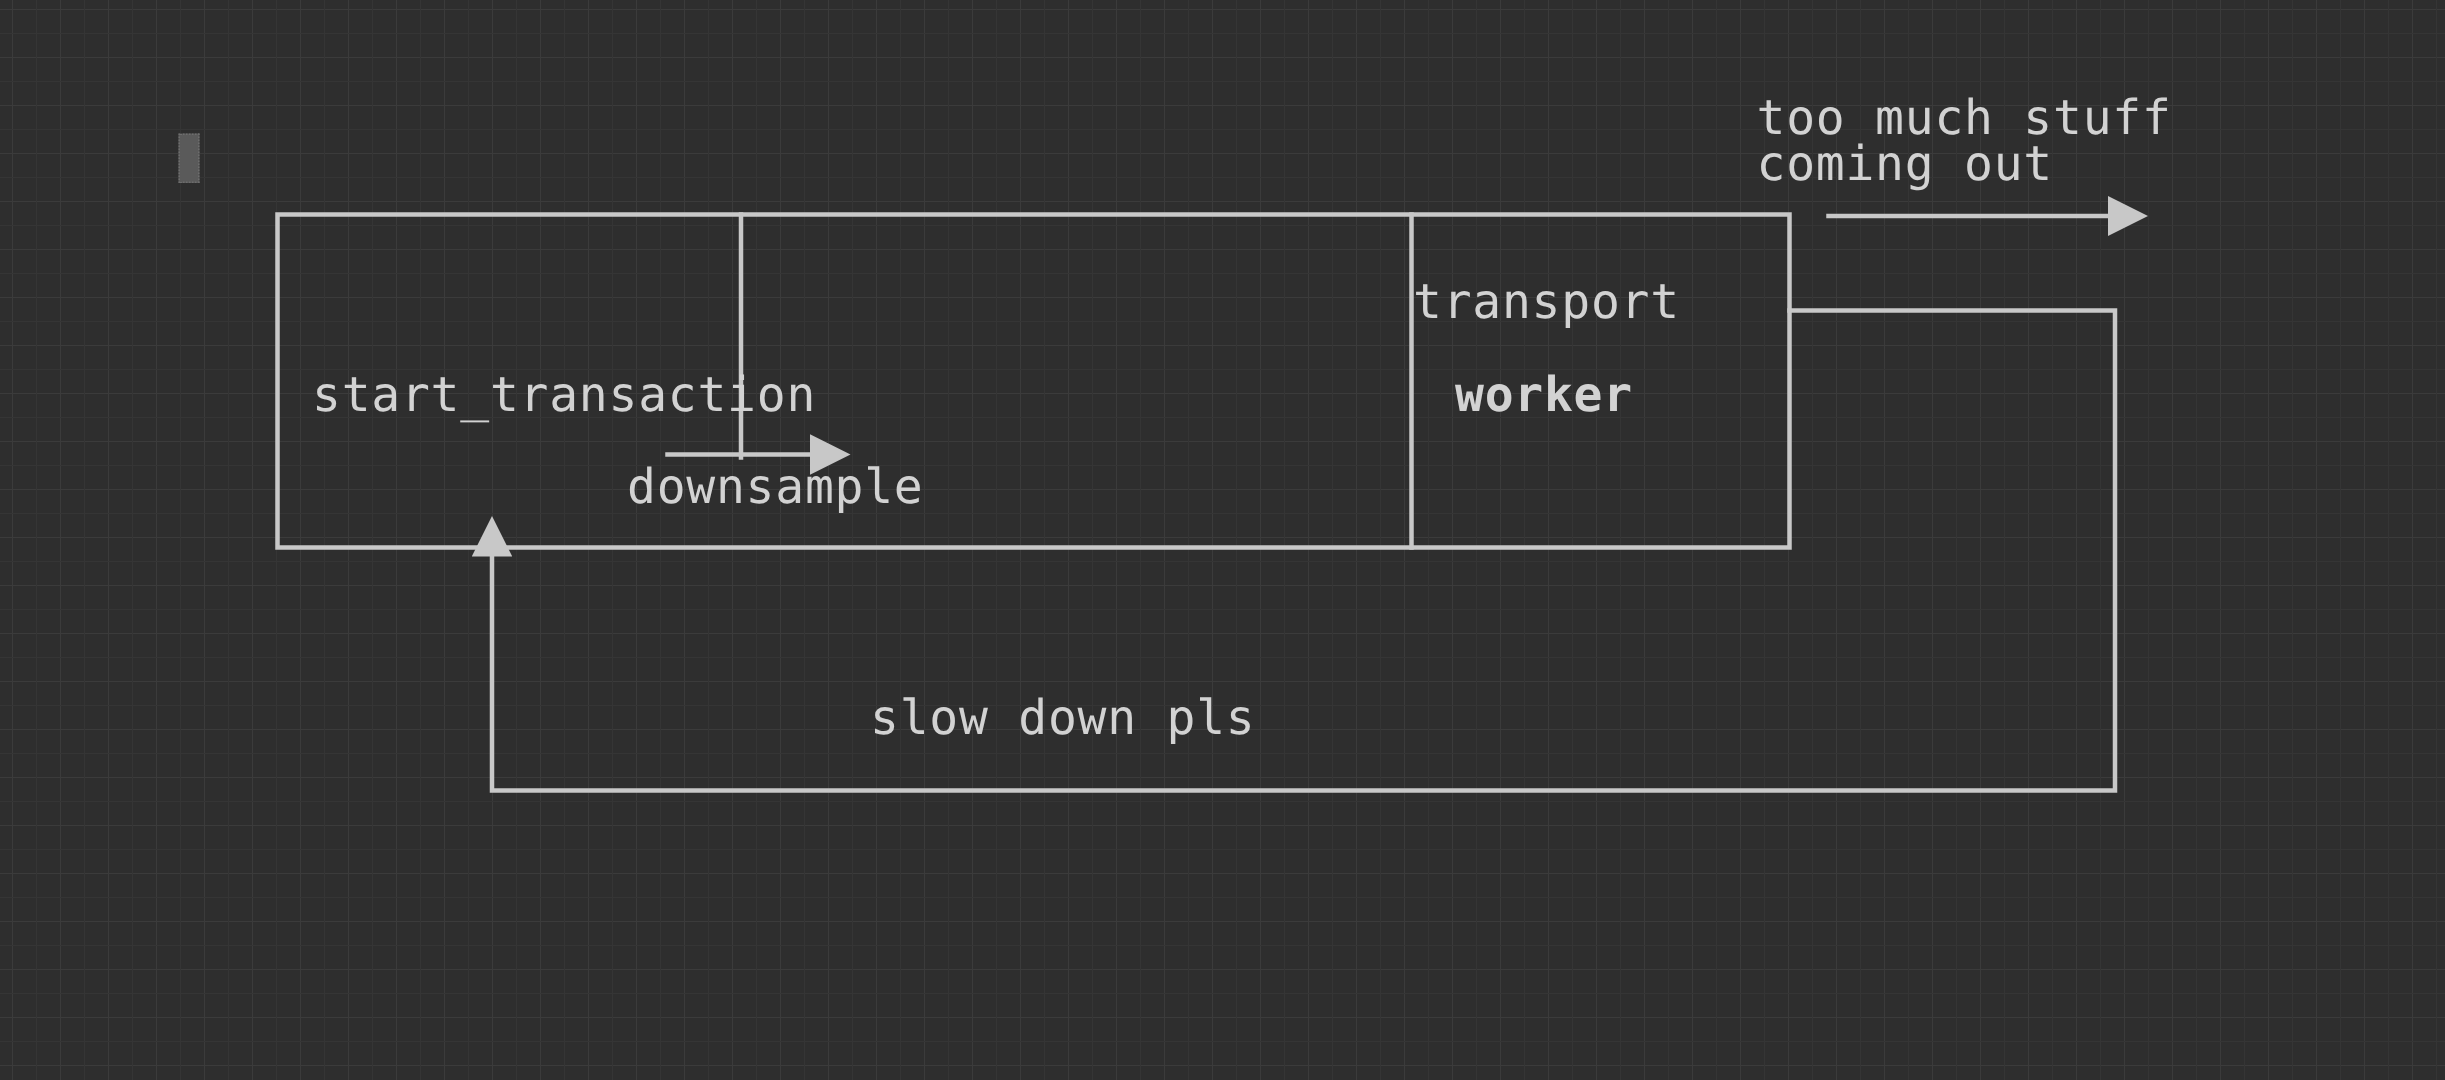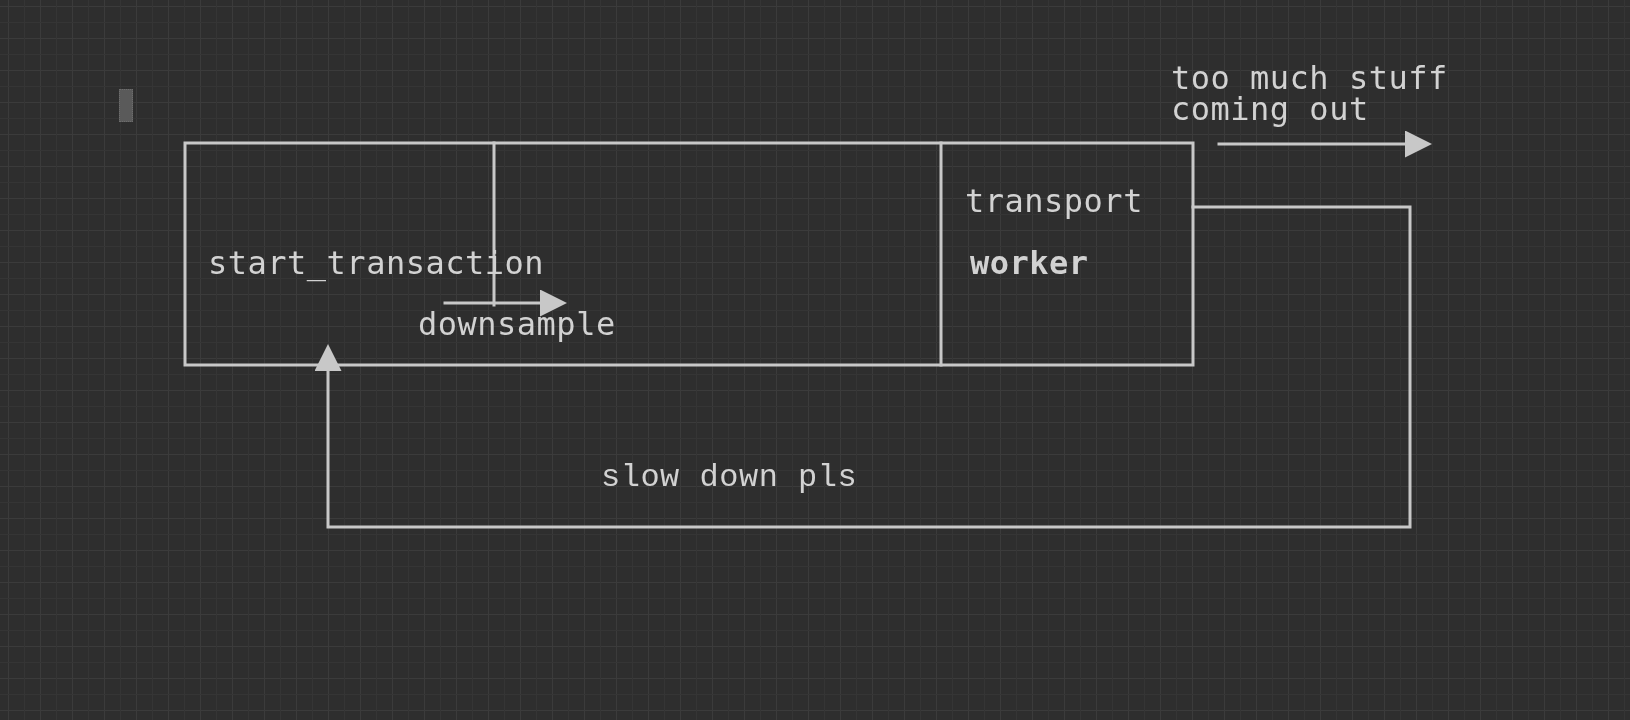--- a/index.html
+++ b/index.html
@@ -92,23 +92,23 @@
 
       <path d="M1193,207 L1410,207 L1410,527 L328,527 L328,368" marker-end="url(#arrowhead-up)"></path>
     </g>
   </svg>
 
   <div class="dgm-text" style="left:208px; top:216px;margin-top:32px;">start_transaction</div>
 
 
   <div class="dgm-text" style="left:418px; top:309px;">downsample</div>
 
-  <div class="dgm-text" style="left:942px; top:186px;padding-left:23px;">transport</div>
+  <div class="dgm-text" style="left:942px; top:186px;">transport</div>
 
   <div class="dgm-text" style="left:970px; top:248px;font-weight:bold;">worker</div>
 
   <div class="dgm-text two-line" style="left:1171px; top:63px;">too much stuff</div>
 
   <div class="dgm-text two-line" style="left:1171px; top:94px;">coming out</div>
 
-  <div class="dgm-text" style="left:601px; top:463px;font-family:Liberation Mono, monospace;">slow down pls</div>
+  <div class="dgm-text" style="left:580px; top:463px;">slow down pls</div>
 
 </div>
 
 </body></html>

